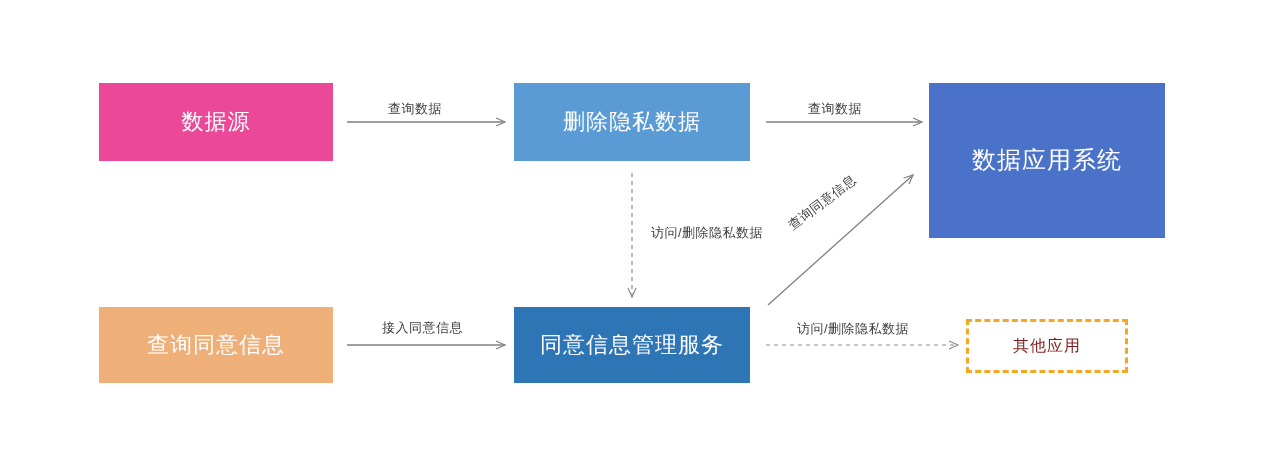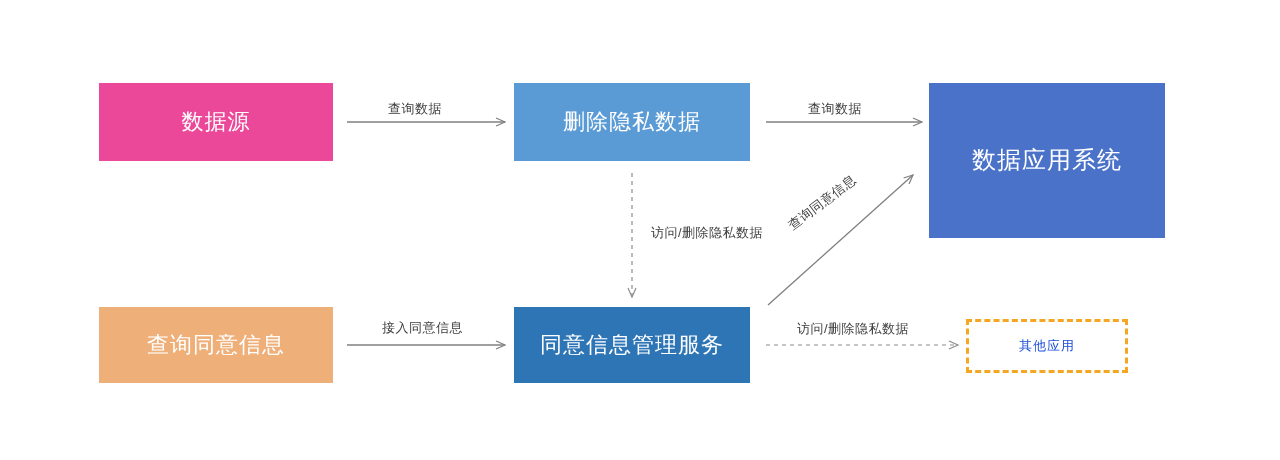--- a/index.html
+++ b/index.html
@@ -62,22 +62,22 @@
   #node-consent-service {
     left: 514px; top: 307px; width: 236px; height: 76px;
     background: #2E75B6;
     color: #ffffff;
     font-size: 22px;
   }
   #node-other-app {
     left: 966px; top: 319px; width: 162px; height: 54px;
     background: #ffffff;
     border: 3px dashed #F5A623;
-    color: #1d4ed8;
-    font-size: 13px;
+    color: #7f1d1d;
+    font-size: 16px;
   }
 
   
   .edge-label {
     position: absolute;
     color: #404040;
     font-size: 13px;
     white-space: nowrap;
     letter-spacing: 0.5px;
   }

